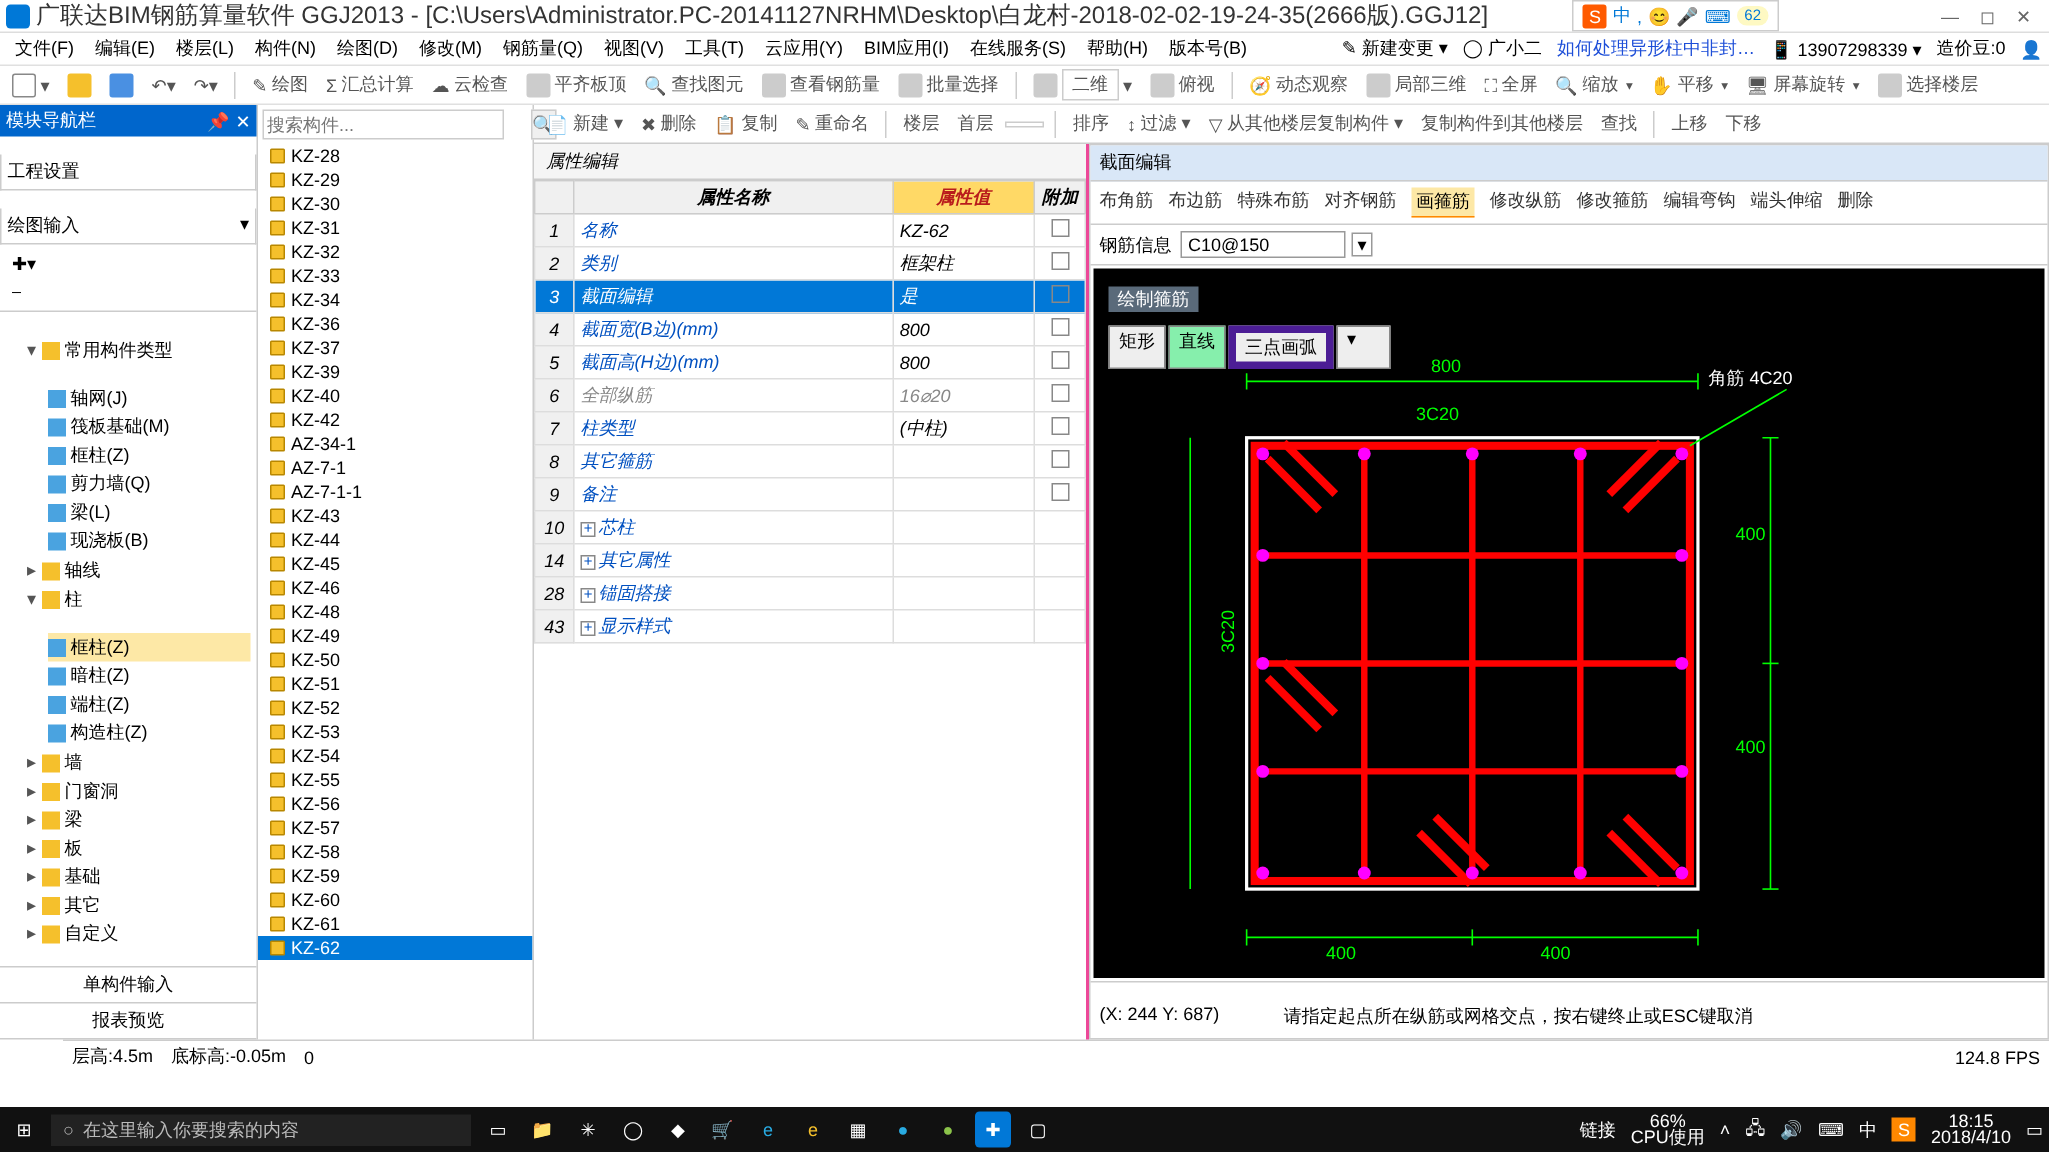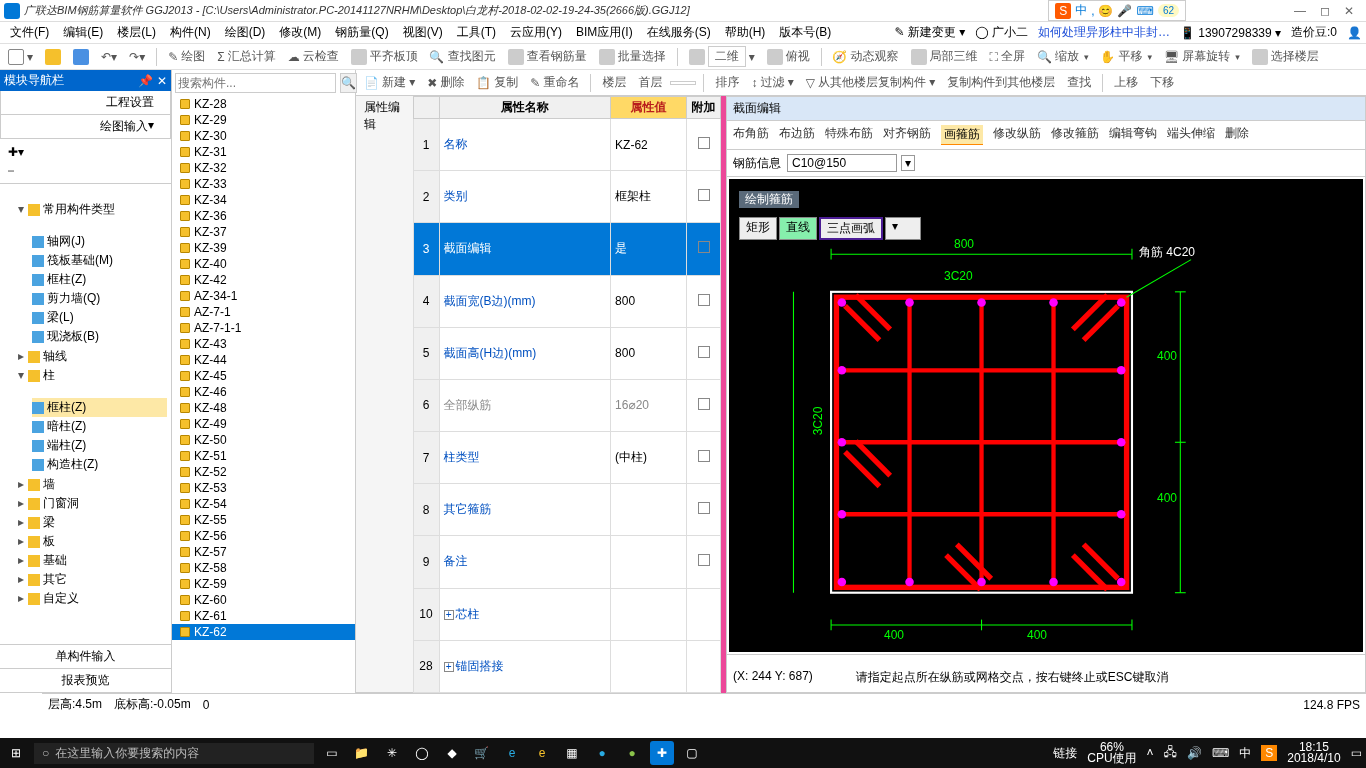--- a/index.html
+++ b/index.html
@@ -1,55 +1,55 @@
 <!DOCTYPE html>
 <html><head>
 <meta charset="utf-8">
 <style>
 * { box-sizing: border-box; margin: 0; padding: 0; font-family: "Microsoft YaHei", sans-serif; font-size: 12px; }
 body { width: 1366px; height: 768px; overflow: hidden; background: #fff; position: relative; }
 .titlebar { height: 22px; background: #fff; display: flex; align-items: center; padding: 0 4px; border-bottom: 1px solid #ddd; }
-.titlebar .title { flex: 1; color: #333; font-size: 11px; font-style: italic;}
+.titlebar .title { flex: 1; color: #333; font-size: 16px;}
 .titlebar .win-btns { display: flex; gap: 14px; padding-right: 8px; }
 .titlebar .win-btns span { color: #666; cursor: pointer; }
 .icon-app { width: 16px; height: 16px; background: #0078d7; border-radius: 3px; margin-right: 4px; display:inline-block; }
 .menubar { height: 22px; display: flex; align-items: center; gap: 2px; padding: 0 4px; border-bottom: 1px solid #e0e0e0; }
 .menubar .menu-item { padding: 2px 6px; cursor: pointer; }
 .menubar .right-items { margin-left: auto; display: flex; gap: 10px; align-items:center; }
 .toolbar1, .toolbar2 { height: 26px; display: flex; align-items: center; gap: 4px; padding: 0 4px; border-bottom: 1px solid #e0e0e0; color: #555; }
 .tbtn { display: flex; align-items: center; gap: 3px; padding: 2px 4px; cursor: pointer; }
 .ico { width: 16px; height: 16px; background: #ccc; display: inline-block; border-radius: 2px; }
 .sep { width: 1px; height: 18px; background: #ccc; margin: 0 3px; }
 .layout { display: flex; height: 623px; }
 .left-panel { width: 172px; border-right: 1px solid #ccc; display: flex; flex-direction: column; }
 .panel-title { background: #0066cc; color: #fff; padding: 2px 4px; display: flex; align-items: center; justify-content:space-between; }
-.sub-tab { padding: 3px 16px; text-align: right; border: 1px solid #ccc; border-top:none; cursor: pointer; }
+.sub-tab { padding: 3px 4px; text-align: left; border: 1px solid #ccc; border-top:none; cursor: pointer; margin-top: 12px; }
 .sub-tab.active { background: #fff; }
 .tree { flex: 1; overflow: auto; padding: 2px 4px; }
 .tree ul { list-style: none; padding-left: 14px; margin-top: 14px; }
 .tree li { padding: 1px 0; white-space: nowrap; cursor:pointer;}
 .tree li.sel { background: #fde8a6; }
 .folder::before { content: "▸"; display:inline-block; width:10px; color:#555;}
 .folder.open::before { content: "▾"; }
 .fico { display:inline-block; width:12px; height:12px; background:#f5c02c; margin-right:3px; vertical-align:middle;}
 .fico.blue { background:#4aa3e0; }
 .bottom-tabs { border-top:1px solid #ccc; }
 .bottom-tab { padding:3px 4px; text-align:center; border-bottom:1px solid #ccc; cursor:pointer; }
 .mid-panel { width: 184px; border-right: 1px solid #ccc; display: flex; flex-direction: column; }
-.search { display:flex; padding:3px; gap:4px; }
+.search { display:flex; padding:3px; gap:18px; }
 .search input { flex:1; border:1px solid #ccc; padding:2px;}
 .search button { width:22px; border:1px solid #ccc; background:#f0f0f0; cursor:pointer;}
 .item-list { flex:1; overflow:auto; }
 .item-list div { padding: 1px 8px; cursor:pointer; display:flex; align-items:center; gap:4px;}
 .item-list div.sel { background:#0178d7; color:#fff;}
 .dot { width:10px; height:10px; background:#f5c02c; border:1px solid #b88700; border-radius:1px; display:inline-block;}
 .right-area { flex:1; display:flex; flex-direction:column; }
 .local-toolbar { height: 26px; border-bottom: 1px solid #ccc; display:flex; align-items:center; gap:4px; padding:0 4px; color:#555;}
 .right-split { display:flex; height: 598px;}
-.prop-panel { width: 370px; border-right:5px solid #ec4899; display:flex; flex-direction:row; }
+.prop-panel { width: 370px; border-right:2px solid #ec4899; display:flex; flex-direction:column;font-style:italic; }
 .prop-title { padding: 3px 8px; border-bottom: 1px solid #ccc; background:#f5f5f5;}
 .prop-table { border-collapse: collapse; width:100%;}
 .prop-table th { background:#f0f0f0; border:1px solid #ccc; padding:2px;}
 .prop-table th.val-col { background:#ffd966; color:#b91c1c;}
 .prop-table td { border:1px solid #ddd; padding:2px 4px; height:18px;}
 .prop-table td.num { background:#f0f0f0; text-align:center; width:26px;}
 .prop-table td.name { color:#0050c0;}
 .prop-table tr.selrow td { background:#0178d7; color:#fff;}
 .prop-table td.chk { text-align:center; }
 .prop-table td.chk span { display:inline-block; width:12px; height:12px; border:1px solid #888;}
@@ -356,22 +356,34 @@
                 <td style=""></td>
                 <td class="chk"><span></span></td>
               </tr>
               <tr>
                 <td class="num">10</td>
                 <td class="name" style=""><span class="expand-box">+</span>芯柱</td>
                 <td style=""></td>
                 <td class="chk"></td>
               </tr>
               <tr>
+                <td class="num">14</td>
+                <td class="name" style=""><span class="expand-box">+</span>其它属性</td>
+                <td style=""></td>
+                <td class="chk"></td>
+              </tr>
+              <tr>
                 <td class="num">28</td>
                 <td class="name" style=""><span class="expand-box">+</span>锚固搭接</td>
+                <td style=""></td>
+                <td class="chk"></td>
+              </tr>
+              <tr>
+                <td class="num">43</td>
+                <td class="name" style=""><span class="expand-box">+</span>显示样式</td>
                 <td style=""></td>
                 <td class="chk"></td>
               </tr>
             </tbody>
         </table>
       </div>
 
       <div class="canvas-panel">
         <div class="canvas-title">截面编辑</div>
         <div class="canvas-toolbar" id="canvas-tabs">
@@ -393,21 +405,21 @@
             <span style="border:1px solid #999;padding:0 3px;">▾</span>
           </div>
         </div>
         <div class="canvas">
           <div class="canvas-row3">
             <span class="title2">绘制箍筋</span>
           </div>
           <div style="position:absolute; top:38px; left:10px; display:flex; gap:2px;">
             <span class="btn" style="border:1px solid #888;background:#eee;padding:1px 6px;">矩形</span>
             <span class="btn" style="border:1px solid #888;background:#86efac;padding:1px 6px;">直线</span>
-            <span class="btn" style="border:2px solid #4c1d95;background:#eee;padding:1px 6px;">三点画弧</span>
+            <span class="btn" style="border:5px solid #4c1d95;background:#eee;padding:1px 6px;">三点画弧</span>
             <span class="btn" style="border:1px solid #888;background:#eee;padding:1px 6px;width:36px;">▾</span>
           </div>
           <svg width="100%" height="100%" viewBox="0 0 590 440">
 
             <rect x="95" y="105" width="280" height="280" fill="none" stroke="#fff" stroke-width="2"></rect>
 
             <rect x="100" y="110" width="270" height="270" fill="none" stroke="#f00" stroke-width="5"></rect>
 
             <line x1="168" y1="110" x2="168" y2="380" stroke="#f00" stroke-width="4"></line>
             <line x1="235" y1="110" x2="235" y2="380" stroke="#f00" stroke-width="4"></line>

